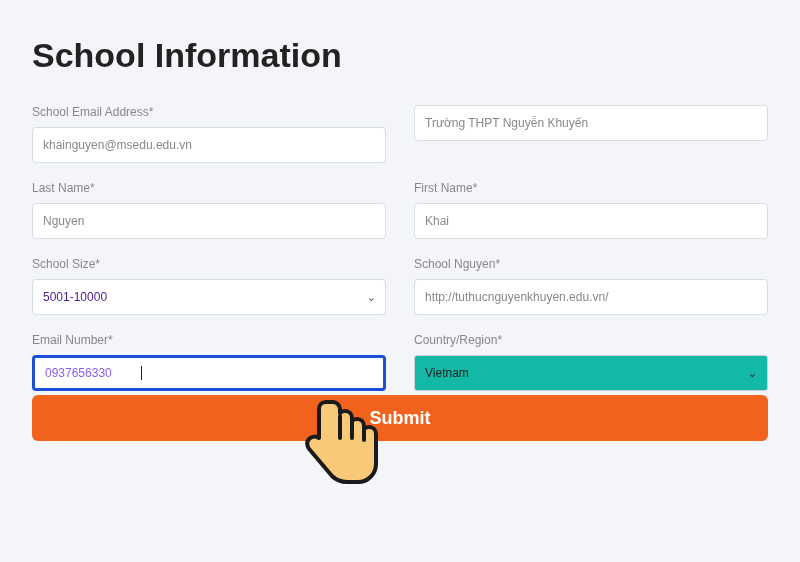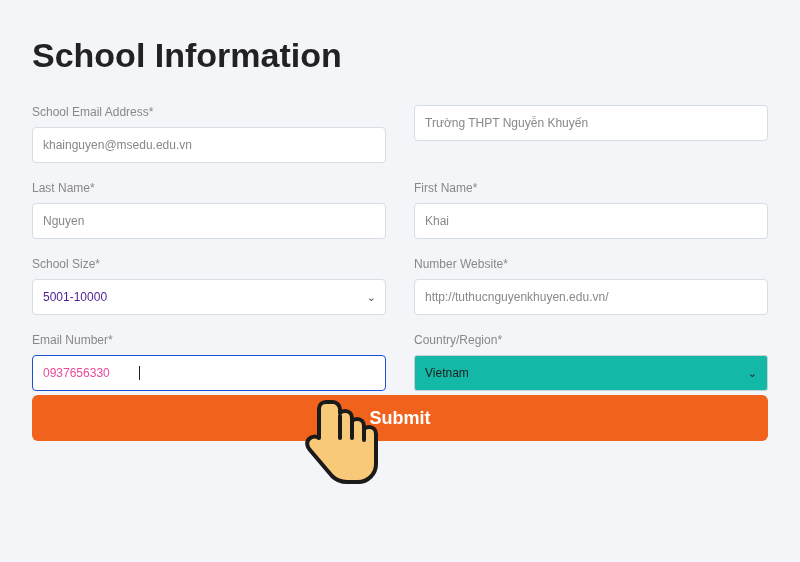--- a/index.html
+++ b/index.html
@@ -39,22 +39,22 @@
     height: 36px;
     border: 1px solid #d7dde4;
     background: #fff;
     font-size: 12px;
     color: #888;
     padding: 0 10px;
     border-radius: 4px;
     font-family: inherit;
   }
   .input-box.focused {
-    border: 1px solid #1d4ed8;
-    color: #ec4899;
+    border: 3px solid #1d4ed8;
+    color: #8b5cf6;
     gap: 28px;
   }
   .select-box {
     appearance: none;
     -webkit-appearance: none;
     padding-right: 28px;
     color: #4c1d95;
   }
   .select-wrap {
     position: relative;
@@ -144,21 +144,21 @@
 
     <div class="field-group">
       <span class="label">School Size*</span>
       <div class="select-wrap">
         <input class="select-box" type="text" readonly="" value="5001-10000" style="">
         <span class="chev">⌄</span>
       </div>
     </div>
 
     <div class="field-group">
-      <span class="label">Number Website*</span>
+      <span class="label">School Nguyen*</span>
       <input class="input-box" type="text" value="http://tuthucnguyenkhuyen.edu.vn/" style="">
     </div>
 
     <div class="field-group">
       <span class="label">Email Number*</span>
       <div class="input-box focused" style="display:flex;align-items:center;">
         <span>0937656330</span>
           <span class="caret"></span>
       </div>
     </div>

